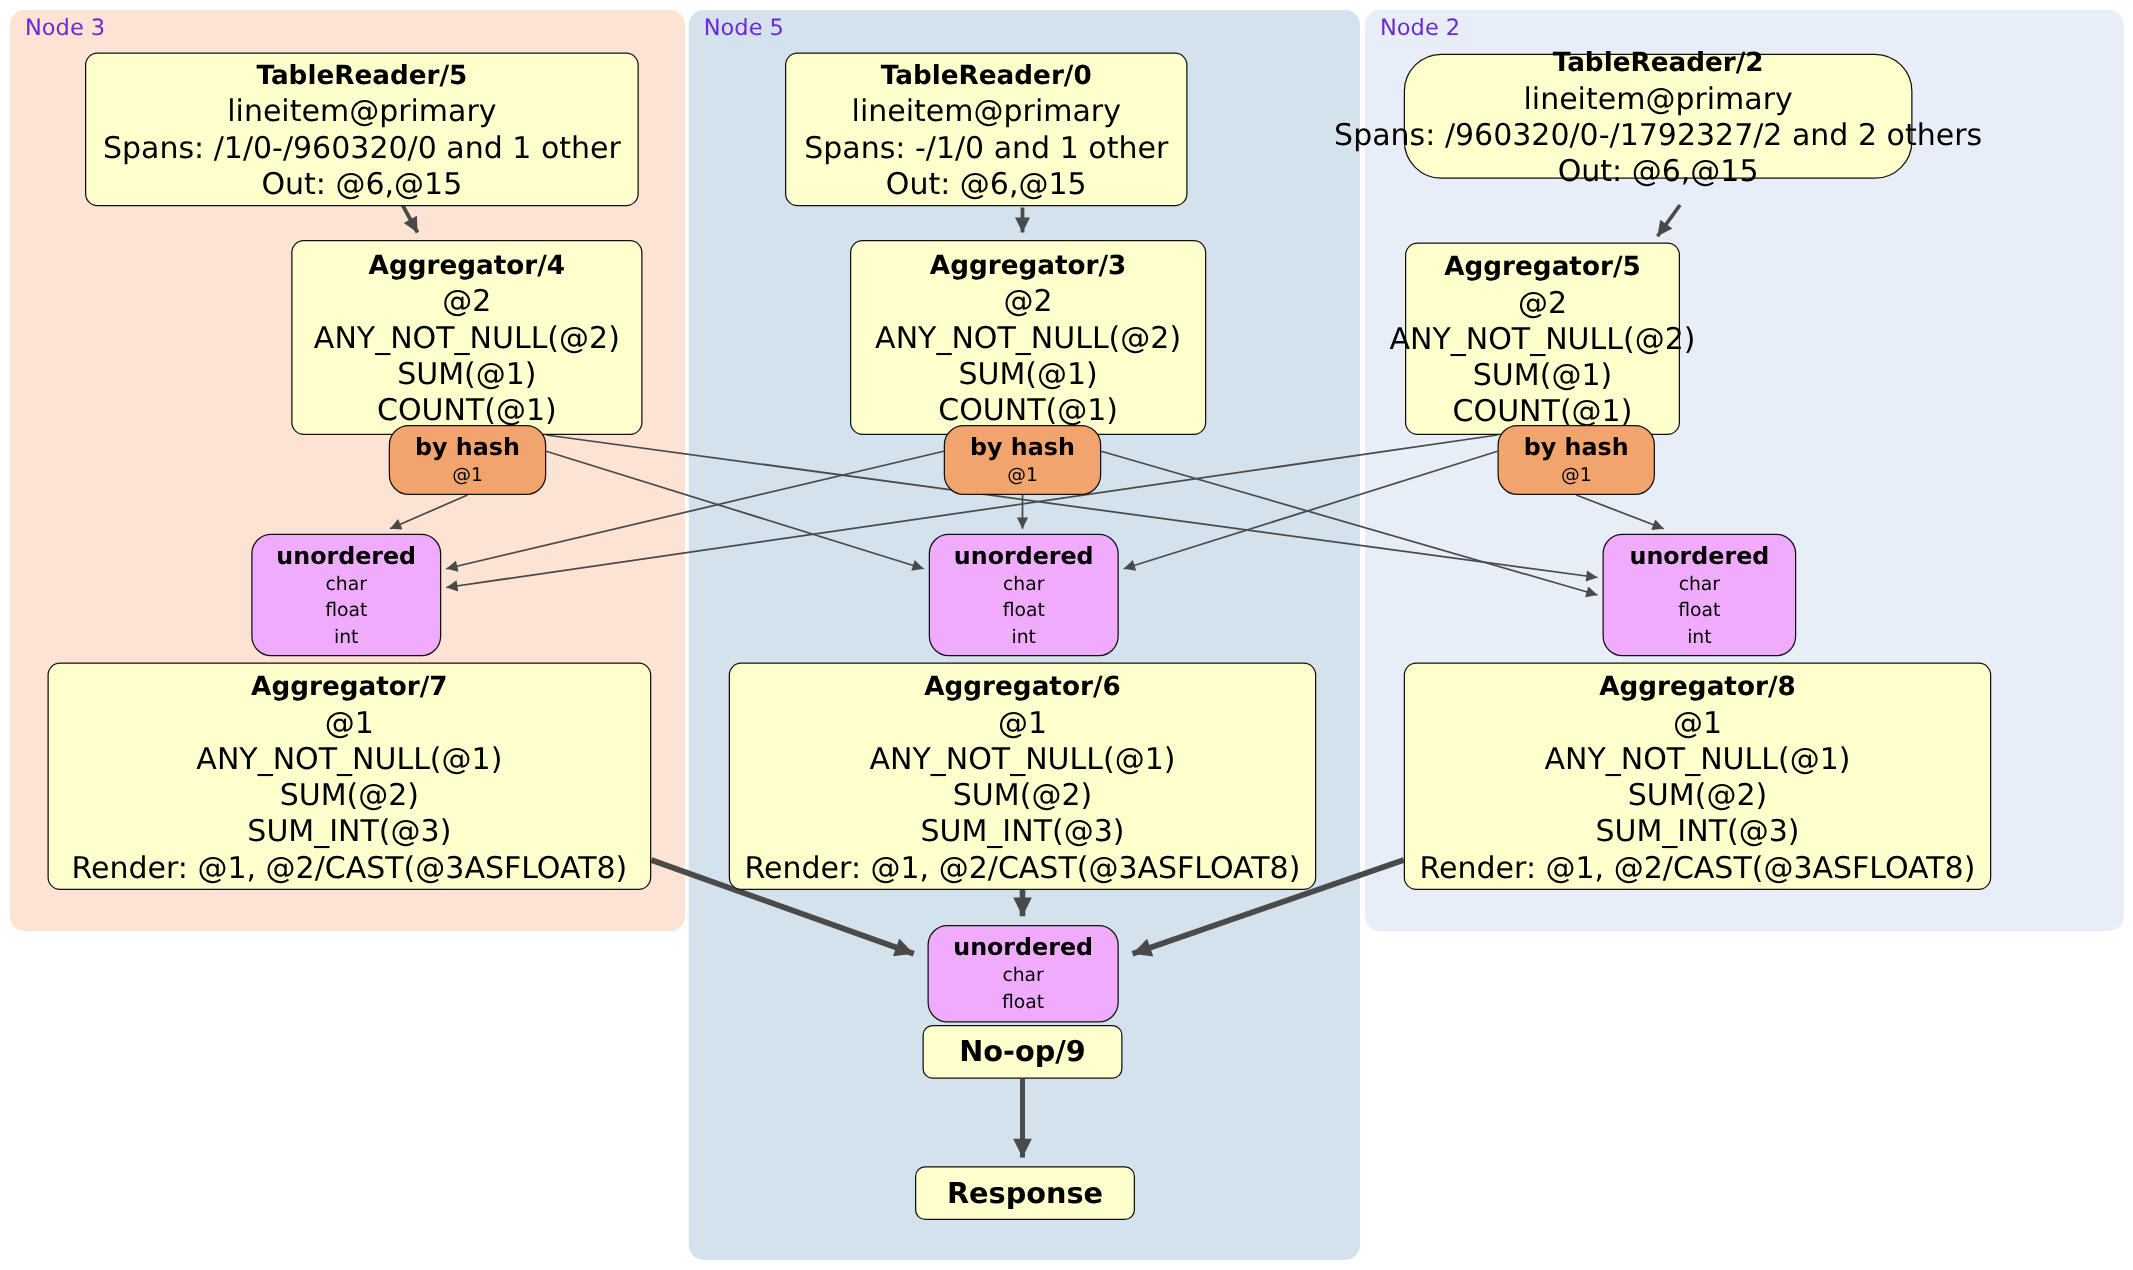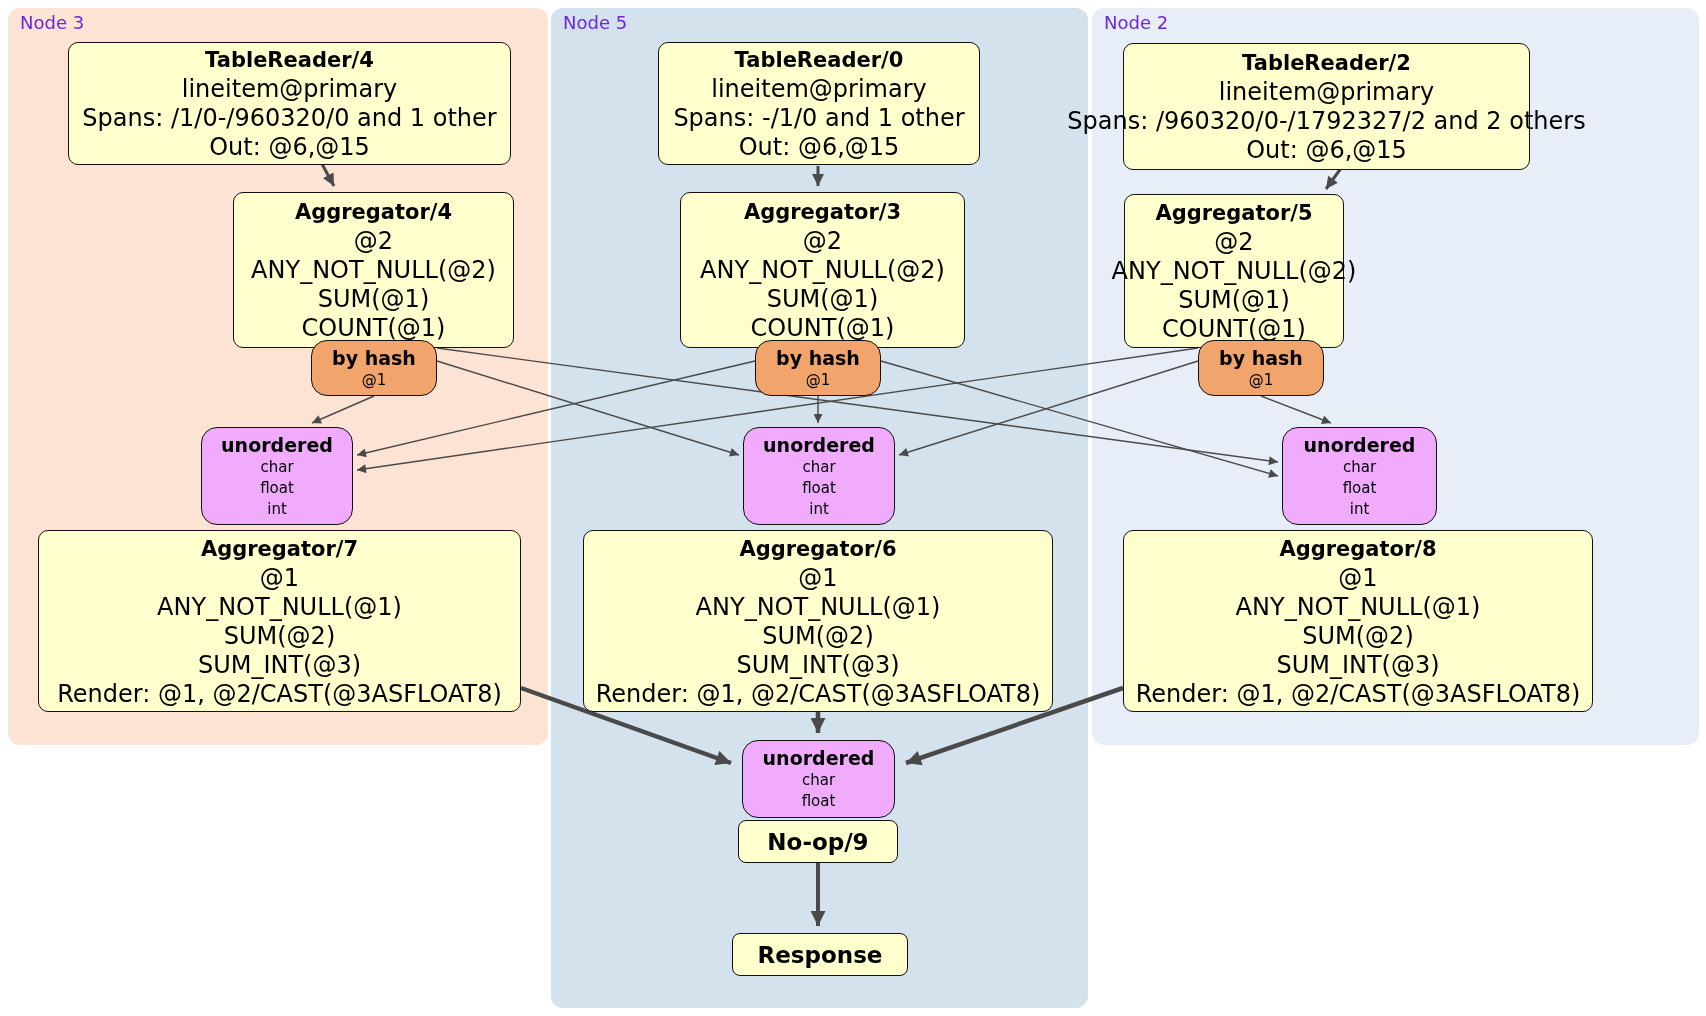--- a/index.html
+++ b/index.html
@@ -67,32 +67,32 @@
 
       <path d="M521,688 L731,763" stroke-width="4.5" marker-end="url(#ah-l)"></path>
       <path d="M818,712 L818,733" stroke-width="4.5" marker-end="url(#ah-l)"></path>
       <path d="M1123,688 L906,763" stroke-width="4.5" marker-end="url(#ah-l)"></path>
 
       <path d="M818,863 L818,926" stroke-width="4" marker-end="url(#ah-l)"></path>
     </g>
   </svg>
 
   <div class="box" style="left:68px;top:42px;width:443px;height:123px;">
-    <div class="bt">TableReader/4</div>
+    <div class="bt">TableReader/5</div>
     <div class="bl">lineitem@primary</div>
     <div class="bl">Spans: /1/0-/960320/0 and 1 other</div>
     <div class="bl">Out: @6,@15</div>
   </div>
-  <div class="box" style="left:658px;top:42px;width:322px;height:123px;">
+  <div class="box" style="left:628px;top:42px;width:322px;height:123px;">
     <div class="bt">TableReader/0</div>
     <div class="bl">lineitem@primary</div>
     <div class="bl">Spans: -/1/0 and 1 other</div>
     <div class="bl">Out: @6,@15</div>
   </div>
-  <div class="box" style="left:1123px;top:43px;width:407px;height:127px;">
+  <div class="box" style="left:1123px;top:43px;width:407px;height:100px;border-radius:30px;">
     <div class="bt">TableReader/2</div>
     <div class="bl">lineitem@primary</div>
     <div class="bl">Spans: /960320/0-/1792327/2 and 2 others</div>
     <div class="bl">Out: @6,@15</div>
   </div>
 
   <div class="box" style="left:233px;top:192px;width:281px;height:156px;">
     <div class="bt">Aggregator/4</div>
     <div class="bl">@2</div>
     <div class="bl">ANY_NOT_NULL(@2)</div>

